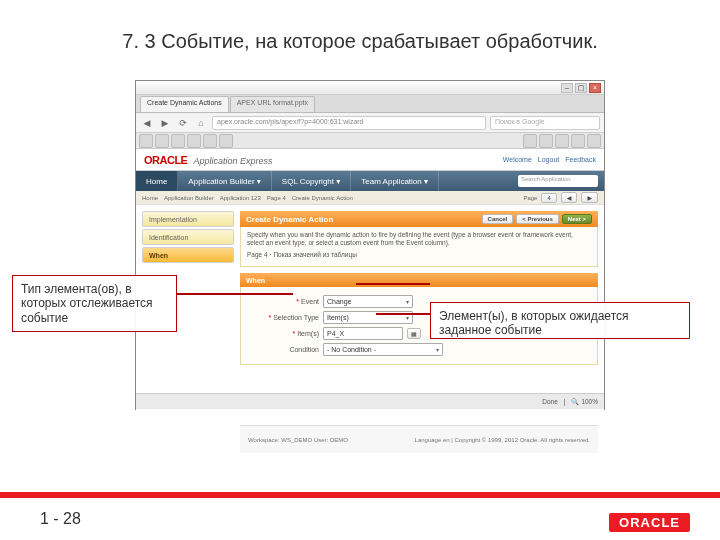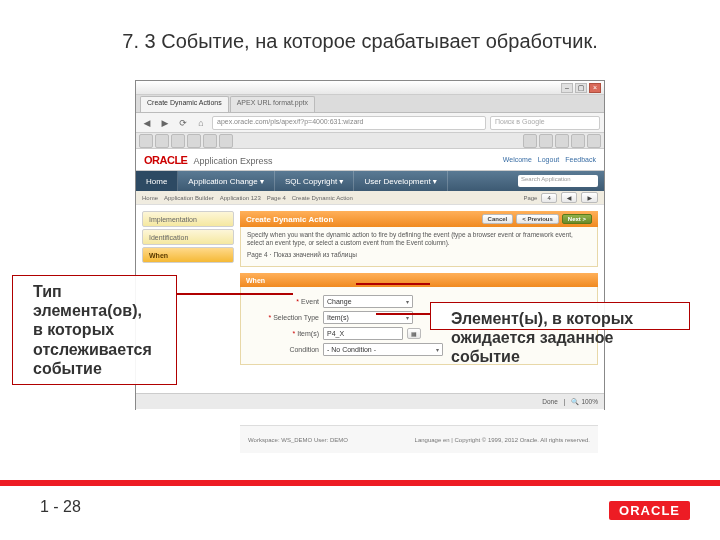--- a/index.html
+++ b/index.html
@@ -16,21 +16,21 @@
   .url-row { height:20px; background:#f4f4f4; border-bottom:1px solid #ccc; display:flex; align-items:center; padding:0 4px; gap:4px;}
   .url-ico { width:14px; height:14px; display:inline-flex; align-items:center; justify-content:center; font-size:9px; color:#666;}
   .url-bar { flex:1; height:14px; background:#fff; border:1px solid #ccc; border-radius:2px; font-size:7px; padding:1px 4px; color:#888;}
   .url-search { width:110px; height:14px; background:#fff; border:1px solid #ccc; border-radius:2px; font-size:7px; padding:1px 4px; color:#aaa;}
   .toolbars { height:16px; background:#e8e8e8; border-bottom:1px solid #ccc; display:flex; align-items:center; gap:2px; padding:0 3px;}
   .tb-ico { width:14px; height:14px; background:#d8d8d8; border:1px solid #bbb; border-radius:2px;}
   .app-area { position:relative; background:#fff;}
   .oracle-bar { height:22px; background:#fff; border-bottom:1px solid #ccc; display:flex; align-items:center; padding:0 8px; justify-content:space-between;}
   .o-brand { display:flex; align-items:baseline; gap:6px;}
   .o-logo { color:#c00; font-weight:bold; font-size:11px; letter-spacing:-0.5px;}
-  .o-app { color:#666; font-size:9px;}
+  .o-app { color:#666; font-size:9px;font-style:italic;}
   .o-links { font-size:7px; color:#3a6ea5; display:flex; gap:6px;}
   .menu-bar { height:20px; background:linear-gradient(#5a7a94,#3d5a73); display:flex; align-items:center; color:#fff; font-size:8px;}
   .menu-item { padding:0 10px; height:100%; display:flex; align-items:center; border-right:1px solid rgba(255,255,255,0.2); gap:3px;}
   .menu-item.home { background:#2d4a63;}
   .menu-search { margin-left:auto; display:flex; align-items:center; gap:4px; padding-right:6px;}
   .search-box { width:80px; height:12px; background:#fff; border-radius:2px; font-size:6px; color:#999; padding:1px 3px;}
   .sub-bar { height:14px; background:#f0ece0; border-bottom:1px solid #ddd; display:flex; align-items:center; font-size:6px; padding:0 6px; gap:6px; color:#666; justify-content:space-between;}
   .sub-left { display:flex; gap:6px;}
   .sub-right { display:flex; gap:4px; align-items:center;}
   .btn-sm { padding:1px 5px; background:linear-gradient(#fff,#e8e8e8); border:1px solid #bbb; border-radius:2px; font-size:6px; color:#444;}
@@ -45,43 +45,43 @@
   .panel-body { border:1px solid #e8d8a8; border-top:none; background:#fdfcf6; padding:4px 6px; font-size:6.5px; color:#555;}
   .hint { line-height:1.3; margin-bottom:3px;}
   .form-sec { margin-top:6px;}
   .sec-hdr { height:14px; background:linear-gradient(#ffb05a,#f08a20); color:#fff; font-size:7px; font-weight:bold; padding:1px 6px; display:flex; align-items:center;}
   .sec-body { border:1px solid #e8d8a8; border-top:none; background:#fdfcf6; padding:5px 8px;}
   .frow { display:flex; align-items:center; gap:4px; margin:3px 0; font-size:7px;}
   .flabel { width:70px; text-align:right; color:#555;}
   .req { color:#c00; margin-right:2px;}
   .fselect { height:13px; min-width:80px; background:#fff; border:1px solid #aaa; padding:0 3px; border-radius:1px; display:flex; align-items:center; justify-content:space-between; font-size:7px;}
   .chev { font-size:6px; color:#666;}
-  .hbox { position:absolute; border:1.5px solid #b00000; background:rgba(255,255,255,0.92); font-size:16px; padding:6px 20px; line-height:1.2; z-index:10;font-weight:bold;}
+  .hbox { position:absolute; border:1.5px solid #b00000; background:rgba(255,255,255,0.92); font-size:12px; padding:6px 8px; line-height:1.2; z-index:10;}
   .hline { position:absolute; height:1.5px; background:#b00000; z-index:9;}
-  .footer { position:absolute; left:0; right:0; bottom:16px; height:44px; display:flex; align-items:center;}
+  .footer { position:absolute; left:0; right:0; bottom:4px; height:44px; display:flex; align-items:center;}
   .footer .redbar { position:absolute; left:0; right:0; top:0; height:6px; background:#ed1c24;}
   .pg { position:absolute; left:40px; bottom:8px; font-size:16px;}
   .auth { position:absolute; left:0; right:0; bottom:8px; text-align:center; font-size:16px;}
   .f-oracle { position:absolute; right:30px; bottom:6px; }
   .f-oracle .bar { background:#ed1c24; color:#fff; font-weight:bold; font-size:13px; padding:2px 10px; letter-spacing:1px; border-radius:2px;}
   .bot-strip { height:28px; background:#f7f7f7; border-top:1px solid #ddd; margin-top:60px; display:flex; align-items:center; justify-content:space-between; padding:0 8px; font-size:6px; color:#777;}
   .status-bar { position:absolute; left:0; right:0; bottom:0; height:16px; background:#eaeaea; border-top:1px solid #ccc; display:flex; align-items:center; justify-content:flex-end; padding:0 6px; gap:6px; font-size:6.5px; color:#555;}
 </style>
 </head>
 <body>
 
 <div class="slide">
   <h1 class="title">7. 3 Событие, на которое срабатывает обработчик.</h1>
 
   <div class="hbox" style="left:12px; top:275px; width:165px;">Тип элемента(ов), в которых отслеживается событие</div>
   <div class="hline" style="left:177px; top:293px; width:116px;"></div>
 
   <div class="hline" style="left:356px; top:283px; width:74px;"></div>
 
-  <div class="hbox" style="left:430px; top:302px; width:260px; height:28px;">Элемент(ы), в которых ожидается заданное событие</div>
+  <div class="hbox" style="left:430px; top:302px; width:260px; height:37px;">Элемент(ы), в которых ожидается заданное событие</div>
   <div class="hline" style="left:376px; top:313px; width:54px;"></div>
 
   <div class="screenshot">
     <div class="window-top">
       <span class="wt-btn">–</span>
       <span class="wt-btn">▢</span>
       <span class="wt-btn wt-close">×</span>
     </div>
     <div class="tabs-row">
       <div class="btab">Create Dynamic Actions</div>
@@ -117,23 +117,23 @@
           <span class="o-app">Application Express</span>
         </div>
         <div class="o-links">
           <span>Welcome</span>
           <span>Logout</span>
           <span>Feedback</span>
         </div>
       </div>
       <div class="menu-bar">
         <div class="menu-item home">Home</div>
-        <div class="menu-item">Application Change ▾</div>
+        <div class="menu-item">Application Builder ▾</div>
         <div class="menu-item">SQL Copyright ▾</div>
-        <div class="menu-item">User Development ▾</div>
+        <div class="menu-item">Team Application ▾</div>
         <div class="menu-search">
           <div class="search-box">Search Application</div>
         </div>
       </div>
       <div class="sub-bar">
         <div class="sub-left">
           <span>Home</span>
           <span>Application Builder</span>
           <span>Application 123</span>
           <span>Page 4</span>

